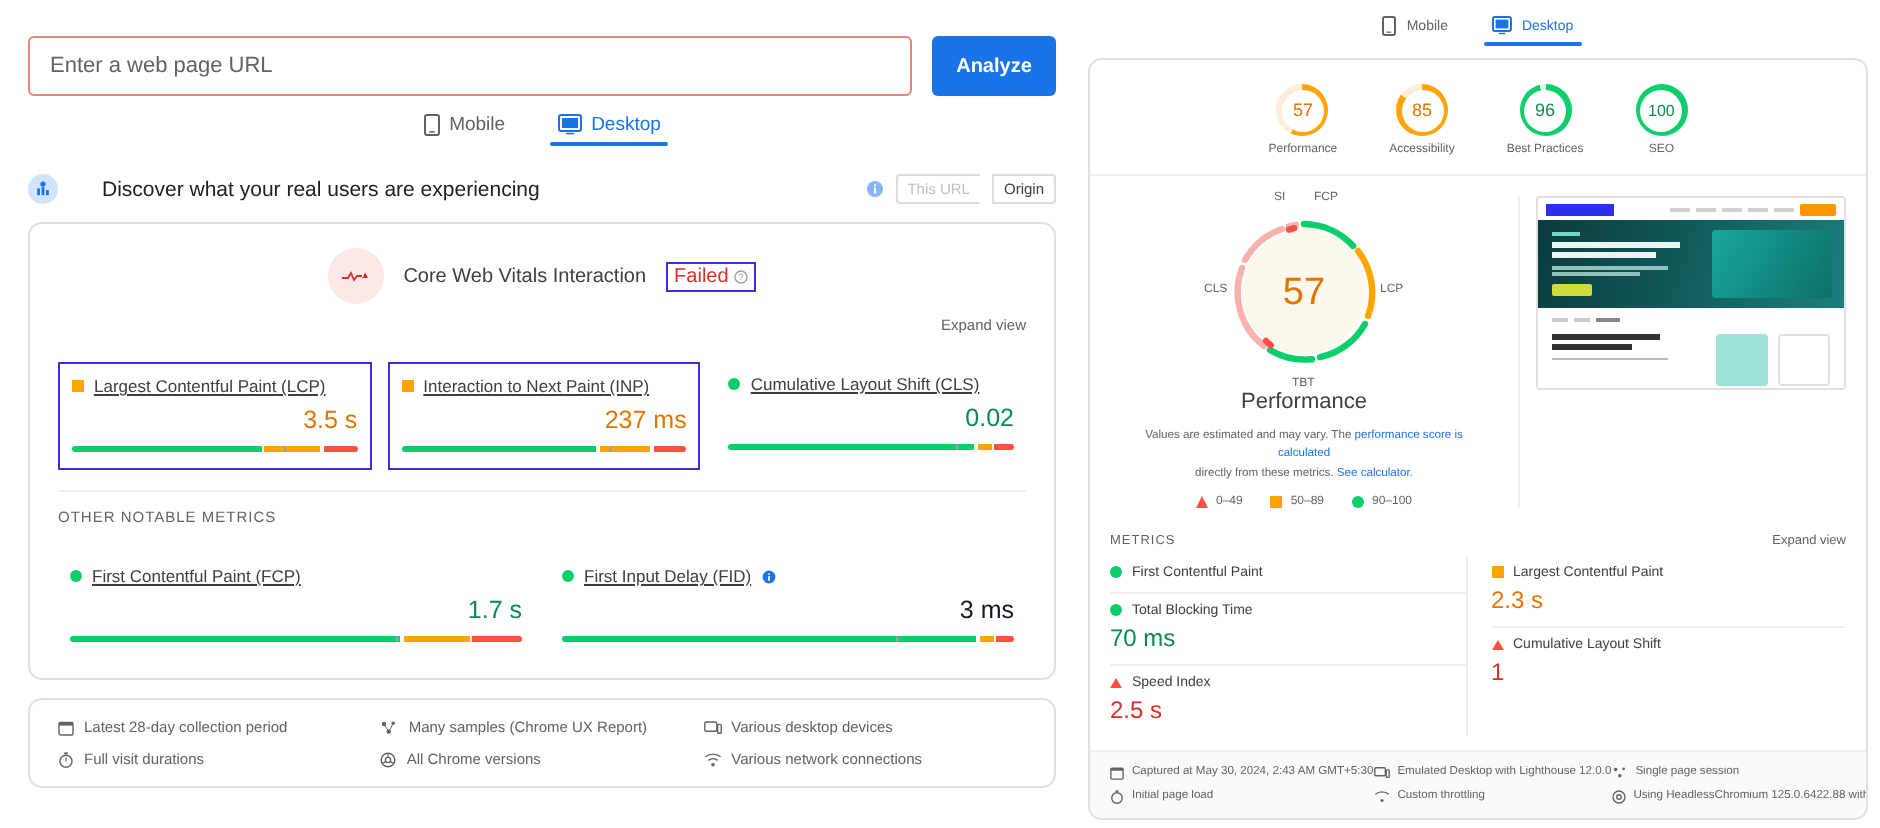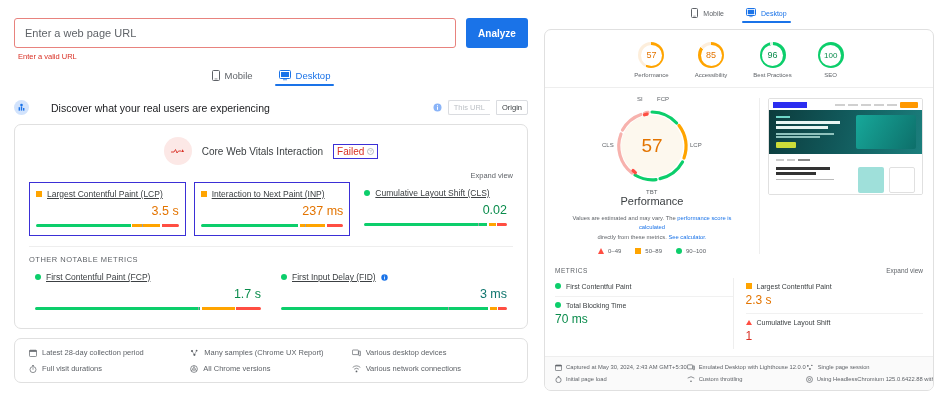--- a/index.html
+++ b/index.html
@@ -56,21 +56,21 @@
   .cwv-badge { width: 28px; height: 28px; border-radius: 50%; background: #fce8e6;
                display: flex; align-items: center; justify-content: center; }
   .cwv-title { font-size: 10px; color: #3c4043; }
   .failed-wrap { border: 1.5px solid #3b2fd6; padding: 1px 3px; display: flex;
                  align-items: center; gap: 3px; }
   .failed { font-size: 10px; color: #d93025; }
 
   .expand { text-align: right; font-size: 7.5px; color: #5f6368; margin-top: 6px; cursor: pointer; }
 
   .metric-grid { display: flex; gap: 8px; margin-top: 2px; }
-  .metric { flex: 1; padding: 6px 6px 8px; }
+  .metric { flex: 1; padding: 6px 6px 8px; margin-top: 12px; }
   .metric.boxed { border: 1.5px solid #3b2fd6; }
   .m-label-row { display: flex; align-items: center; gap: 5px; }
   .dot { width: 6px; height: 6px; border-radius: 50%; flex: none; }
   .sq { width: 6px; height: 6px; flex: none; }
   .m-label { font-size: 8.5px; color: #3c4043; text-decoration: underline; }
   .m-value { text-align: right; font-size: 12.5px; margin-top: 5px; }
   .bar { height: 3px; border-radius: 2px; display: flex; overflow: hidden;
          margin-top: 6px; position: relative; gap: 1.5px; }
   .seg-g { background: #0cce6b; }
   .seg-o { background: #ffa400; }
@@ -142,21 +142,20 @@
 <body>
 
 <div class="page">
 
   <div class="left">
 
     <div class="url-row">
       <input class="url-input" placeholder="Enter a web page URL" style="">
       <button class="analyze-btn">Analyze</button>
     </div>
-    <div class="url-error">Enter a valid URL</div>
 
     <div class="device-tabs">
       <div class="dtab">
         <span class="ic">
           <svg width="8" height="11" viewBox="0 0 8 11">
               <rect x="0.5" y="0.5" width="7" height="10" rx="1" fill="none" stroke="#5f6368"></rect>
               <rect x="2.6" y="8.6" width="2.8" height="0.7" fill="#5f6368"></rect>
             </svg>
         </span>
         <span>Mobile</span>
@@ -282,21 +281,21 @@
             <span class="dot" style="background:#0cce6b"></span>
             <span class="m-label">First Input Delay (FID)</span>
             <span class="ic">
               <svg width="7" height="7" viewBox="0 0 7 7">
                   <circle cx="3.5" cy="3.5" r="3.2" fill="#1a73e8"></circle>
                   <rect x="3.1" y="3" width="0.8" height="2.4" fill="#fff"></rect>
                   <rect x="3.1" y="1.7" width="0.8" height="0.8" fill="#fff"></rect>
                 </svg>
             </span>
           </div>
-          <div class="m-value" style="color:#0f766e">3 ms</div>
+          <div class="m-value" style="color:#0f172a">3 ms</div>
           <div class="bar">
             <span class="seg-g" style="width:93%"></span>
               <span class="seg-o" style="width:3%"></span>
               <span class="seg-r" style="width:4%"></span>
             <span class="marker" style="left:74%"></span>
           </div>
         </div>
       </div>
     </div>
 
@@ -530,20 +529,27 @@
                 <span class="lab-name">First Contentful Paint</span>
               </div>
             </div>
             <div class="lab-item">
               <div class="lab-name-row">
                 <span class="dot" style="background:#0cce6b"></span>
                 <span class="lab-name">Total Blocking Time</span>
               </div>
               <div class="lab-val" style="color:#0a8c4c">70 ms</div>
             </div>
+            <div class="lab-item">
+              <div class="lab-name-row">
+                <span class="tri-s"></span>
+                <span class="lab-name">Speed Index</span>
+              </div>
+              <div class="lab-val" style="color:#d93025">2.5 s</div>
+            </div>
           </div>
 
           <div class="lab-col right-col">
             <div class="lab-item">
               <div class="lab-name-row">
                 <span class="sq" style="background:#ffa400"></span>
                 <span class="lab-name">Largest Contentful Paint</span>
               </div>
               <div class="lab-val" style="color:#e37400">2.3 s</div>
             </div>

